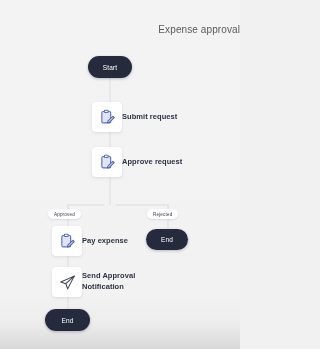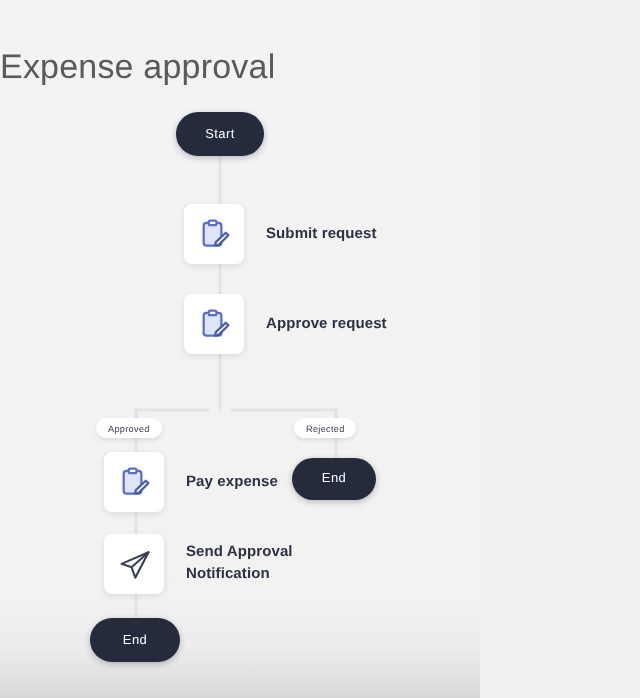--- a/index.html
+++ b/index.html
@@ -16,22 +16,22 @@
     font-family: "Liberation Sans", sans-serif;
     -webkit-font-smoothing: antialiased;
   }
 
   
   #diagram-title {
     position: absolute;
     left: 0;
     top: 24px;
     width: 240px;
-    text-align: left;
-    font-size: 17px;
+    text-align: right;
+    font-size: 10px;
     color: #5a5a5a;
     letter-spacing: 0.1px;
   }
 
   
   #connectors {
     position: absolute;
     left: 0;
     top: 0;
     width: 240px;
@@ -66,21 +66,21 @@
     height: 30px;
     background: #ffffff;
     border-radius: 4px;
     box-shadow: 0 1px 3px rgba(60,60,80,0.13);
     display: flex;
     align-items: center;
     justify-content: center;
     flex: 0 0 auto;
   }
   .task-label {
-    margin-left: 11px;
+    margin-left: 0;
     font-size: 7.5px;
     font-weight: bold;
     color: #2c3242;
     line-height: 1.45;
     letter-spacing: 0.05px;
     white-space: pre-line;
   }
 
   .task-submit  { left: 92px; top: 102px; }
   .task-approve { left: 92px; top: 147px; justify-content: space-between; }

